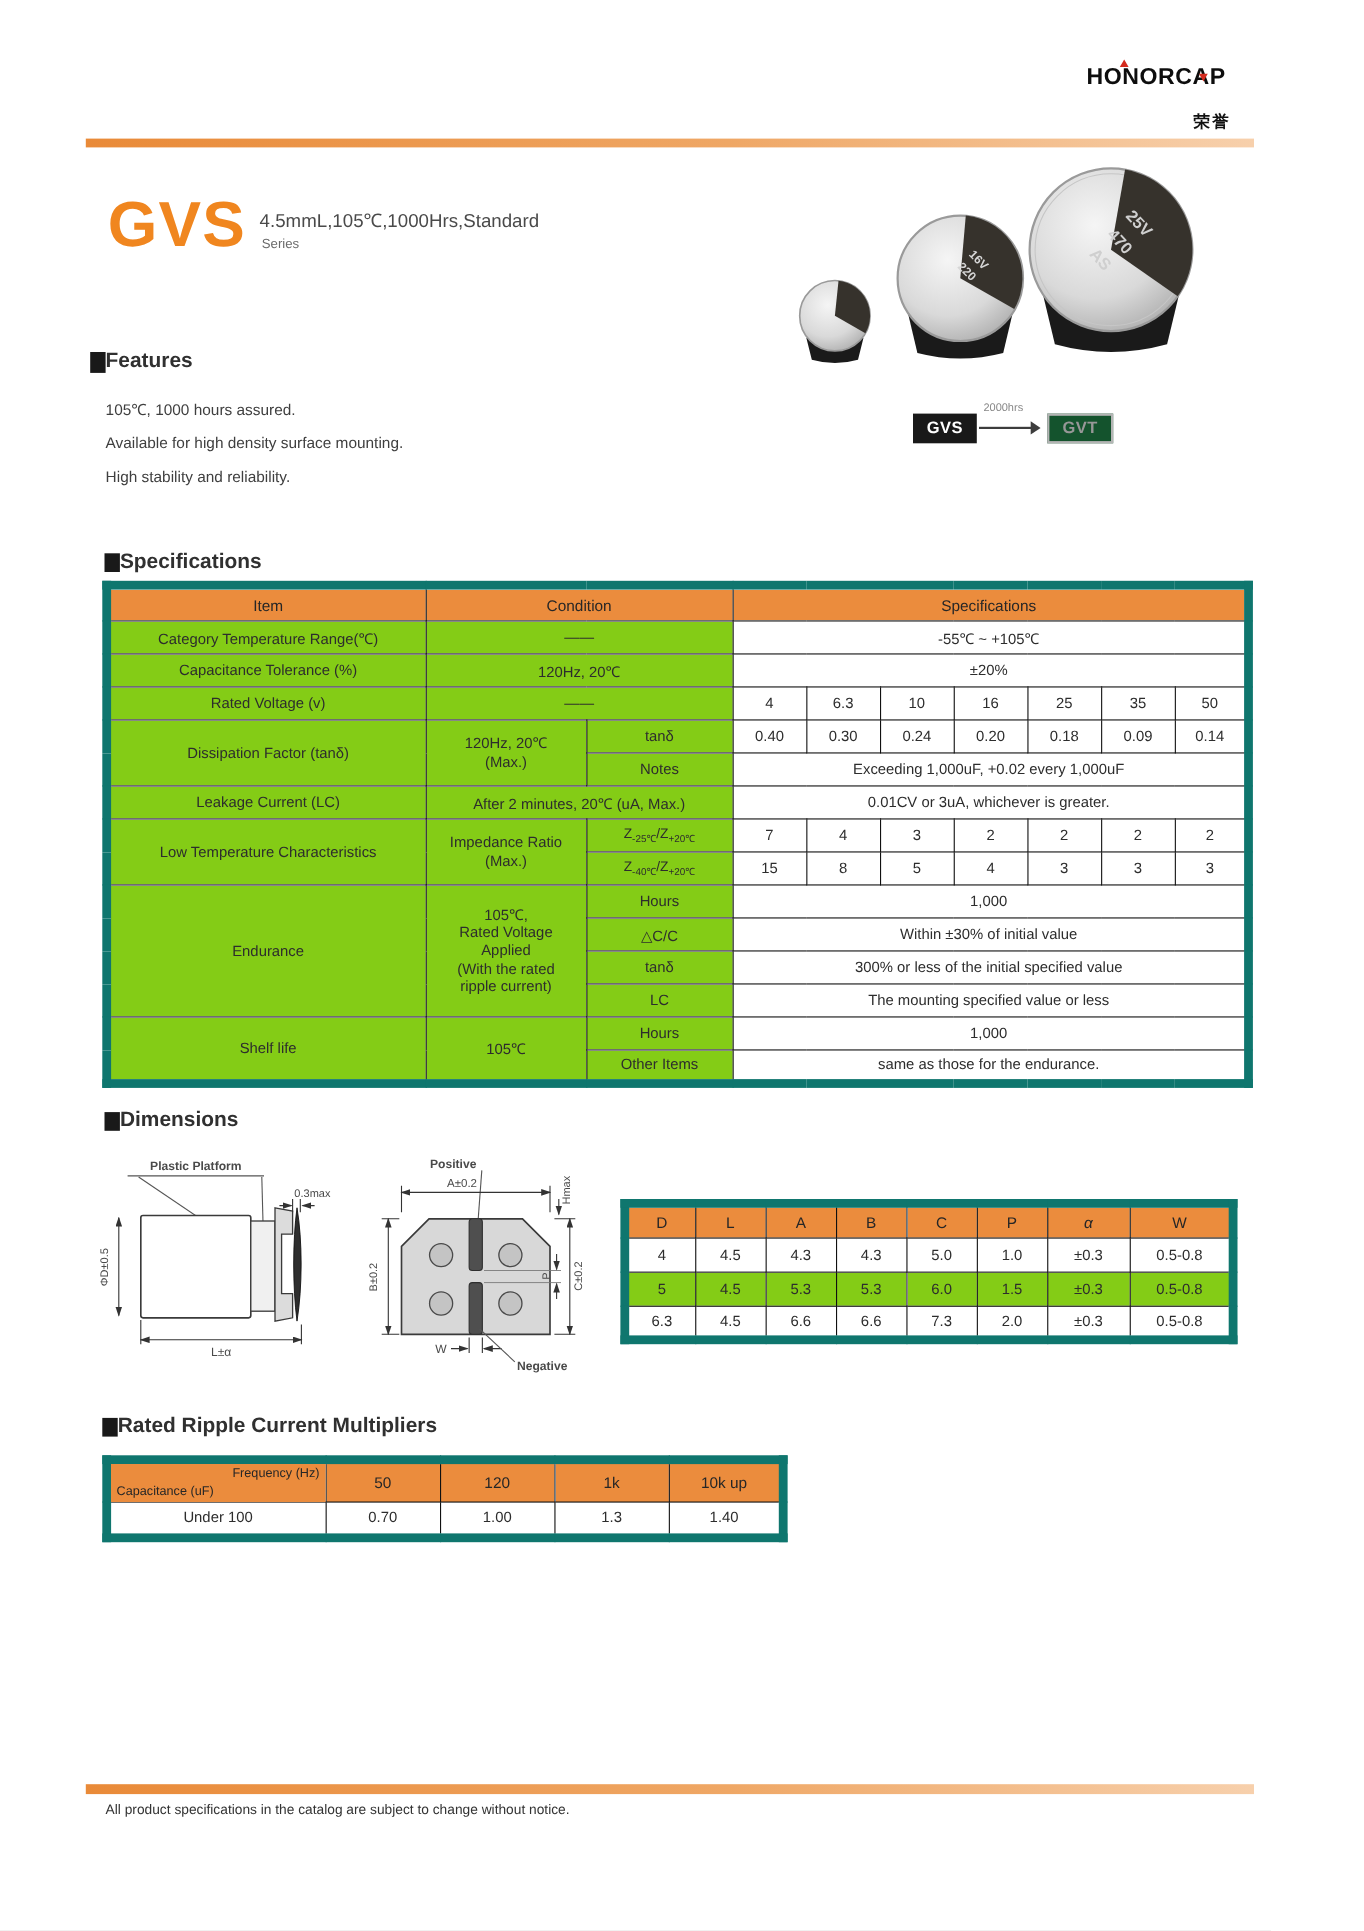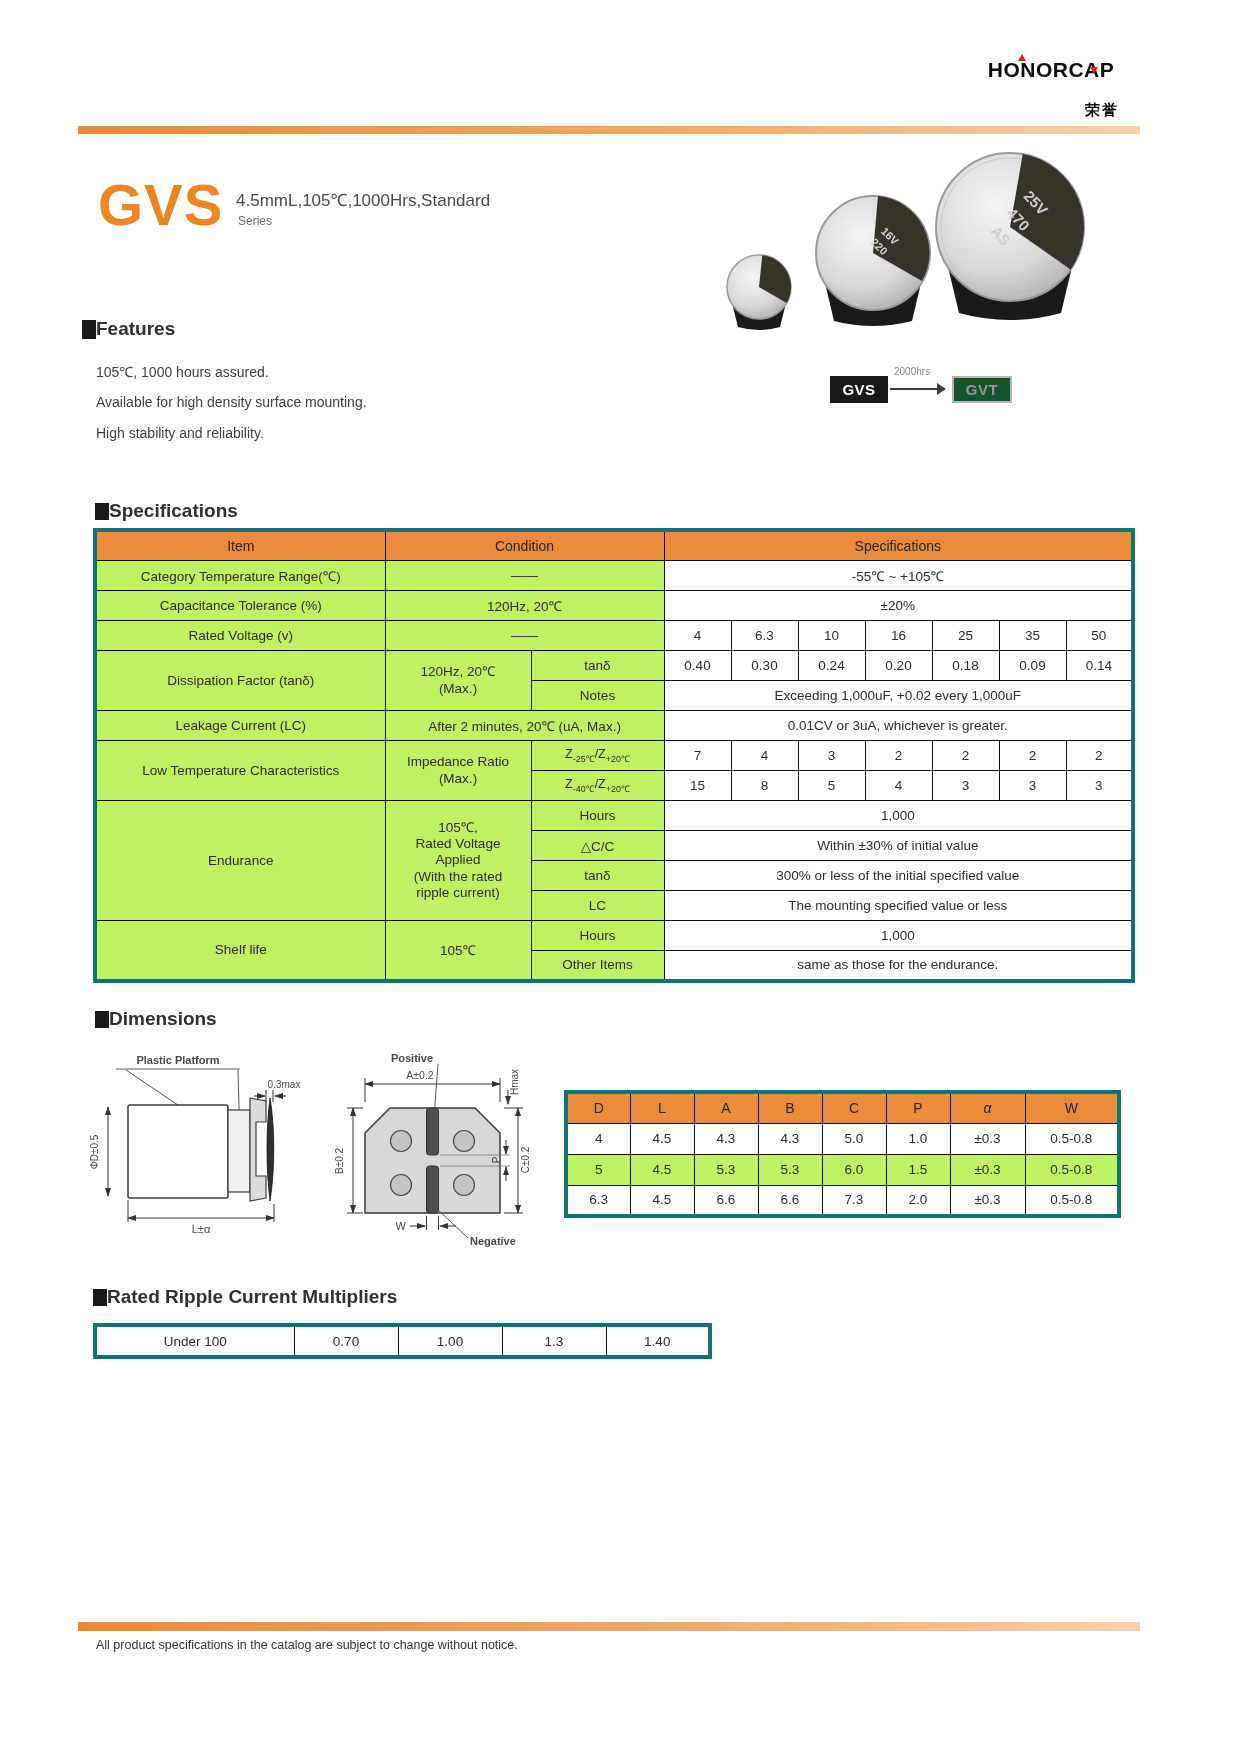--- a/index.html
+++ b/index.html
@@ -31,24 +31,24 @@
   .upg{left:830px;top:362px;width:195px;height:50px;}
   .upg-from{position:absolute;left:0;top:14px;width:58px;height:27px;background:#191919;color:#fff;
             font-size:15px;font-weight:bold;text-align:center;line-height:27px;letter-spacing:.5px;}
   .upg-hrs{position:absolute;left:64px;top:4px;font-size:10px;color:#888;}
   .upg-line{position:absolute;left:60px;top:26px;width:50px;height:2px;background:#3d3d3d;}
   .upg-arrow{position:absolute;left:107px;top:21px;width:0;height:0;border-top:6px solid transparent;border-bottom:6px solid transparent;border-left:9px solid #3d3d3d;}
   .upg-to{position:absolute;left:122px;top:14px;width:56px;height:23px;background:#14532d;border:2px solid #b5b5b5;color:#979797;
           font-size:15px;font-weight:bold;text-align:center;line-height:23px;letter-spacing:.5px;}
 
   
-  .t{border-collapse:collapse;table-layout:fixed;position:absolute;font-size:13.5px;color:#2d2d2d;border:4px solid #0f766e;}
+  .t{border-collapse:collapse;table-layout:fixed;position:absolute;font-size:13.5px;color:#2d2d2d;border:8px solid #0f766e;}
   .t th,.t td{border:1px solid #101010;text-align:center;padding:0 3px;overflow:hidden;}
   .hrow th{background:#eb8c3d;font-weight:400;font-size:14px;color:#262626;}
-  .blue{background:#bef264;}
+  .blue{background:#84cc16;}
   .leftal{text-align:left;padding-left:9px;}
   .preline{white-space:pre-line;line-height:1.2;}
   .spec tr{height:30px;}
   .spec .hrow th{height:28px;}
   sub{font-size:9px;}
   .dims tr{height:31px;}
   .rip .hrow th{height:34px;}
   .rip tr{height:32px;}
   .corner{position:relative;padding:0;background-color:#eb8c3d;
           background-image:linear-gradient(to bottom right,transparent calc(50% - 1px),#101010 calc(50% - 1px),#101010 calc(50% + 1px),transparent calc(50% + 1px));}
@@ -386,20 +386,30 @@
 
   <table class="t rip" style="left:93px;top:1323px;width:615px;">
     <colgroup>
       <col style="width:199px">
         <col style="width:104px">
         <col style="width:104px">
         <col style="width:104px">
         <col style="width:104px">
     </colgroup>
     <tbody>
+        <tr class="hrow">
+      <th class="corner">
+        <span class="ct">Frequency (Hz)</span>
+        <span class="cb">Capacitance (uF)</span>
+      </th>
+      <th>50</th>
+      <th>120</th>
+      <th>1k</th>
+      <th>10k up</th>
+    </tr>
     <tr>
       <td>Under 100</td>
       <td>0.70</td>
       <td>1.00</td>
       <td>1.3</td>
       <td>1.40</td>
     </tr>
   </tbody>
     </table>
 

